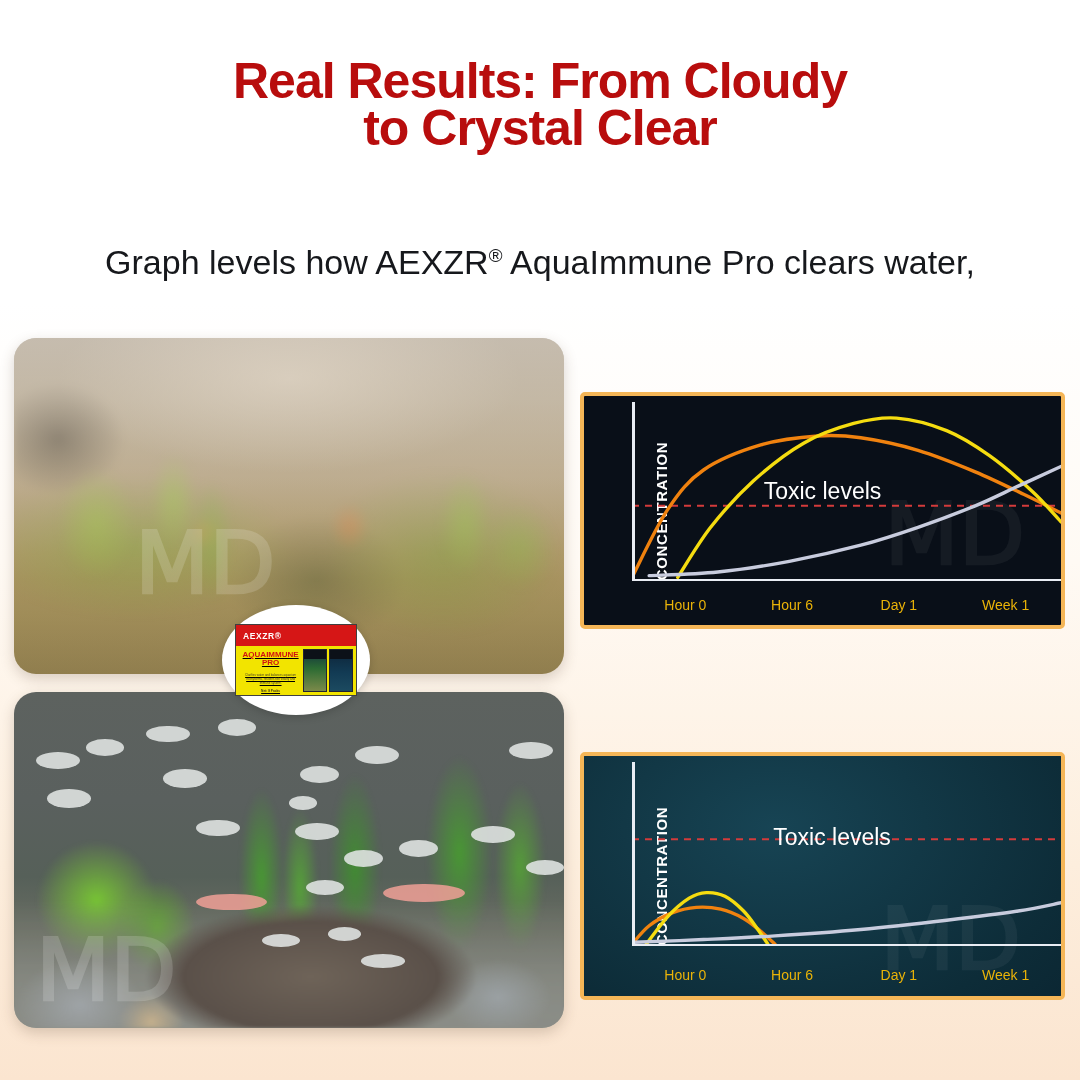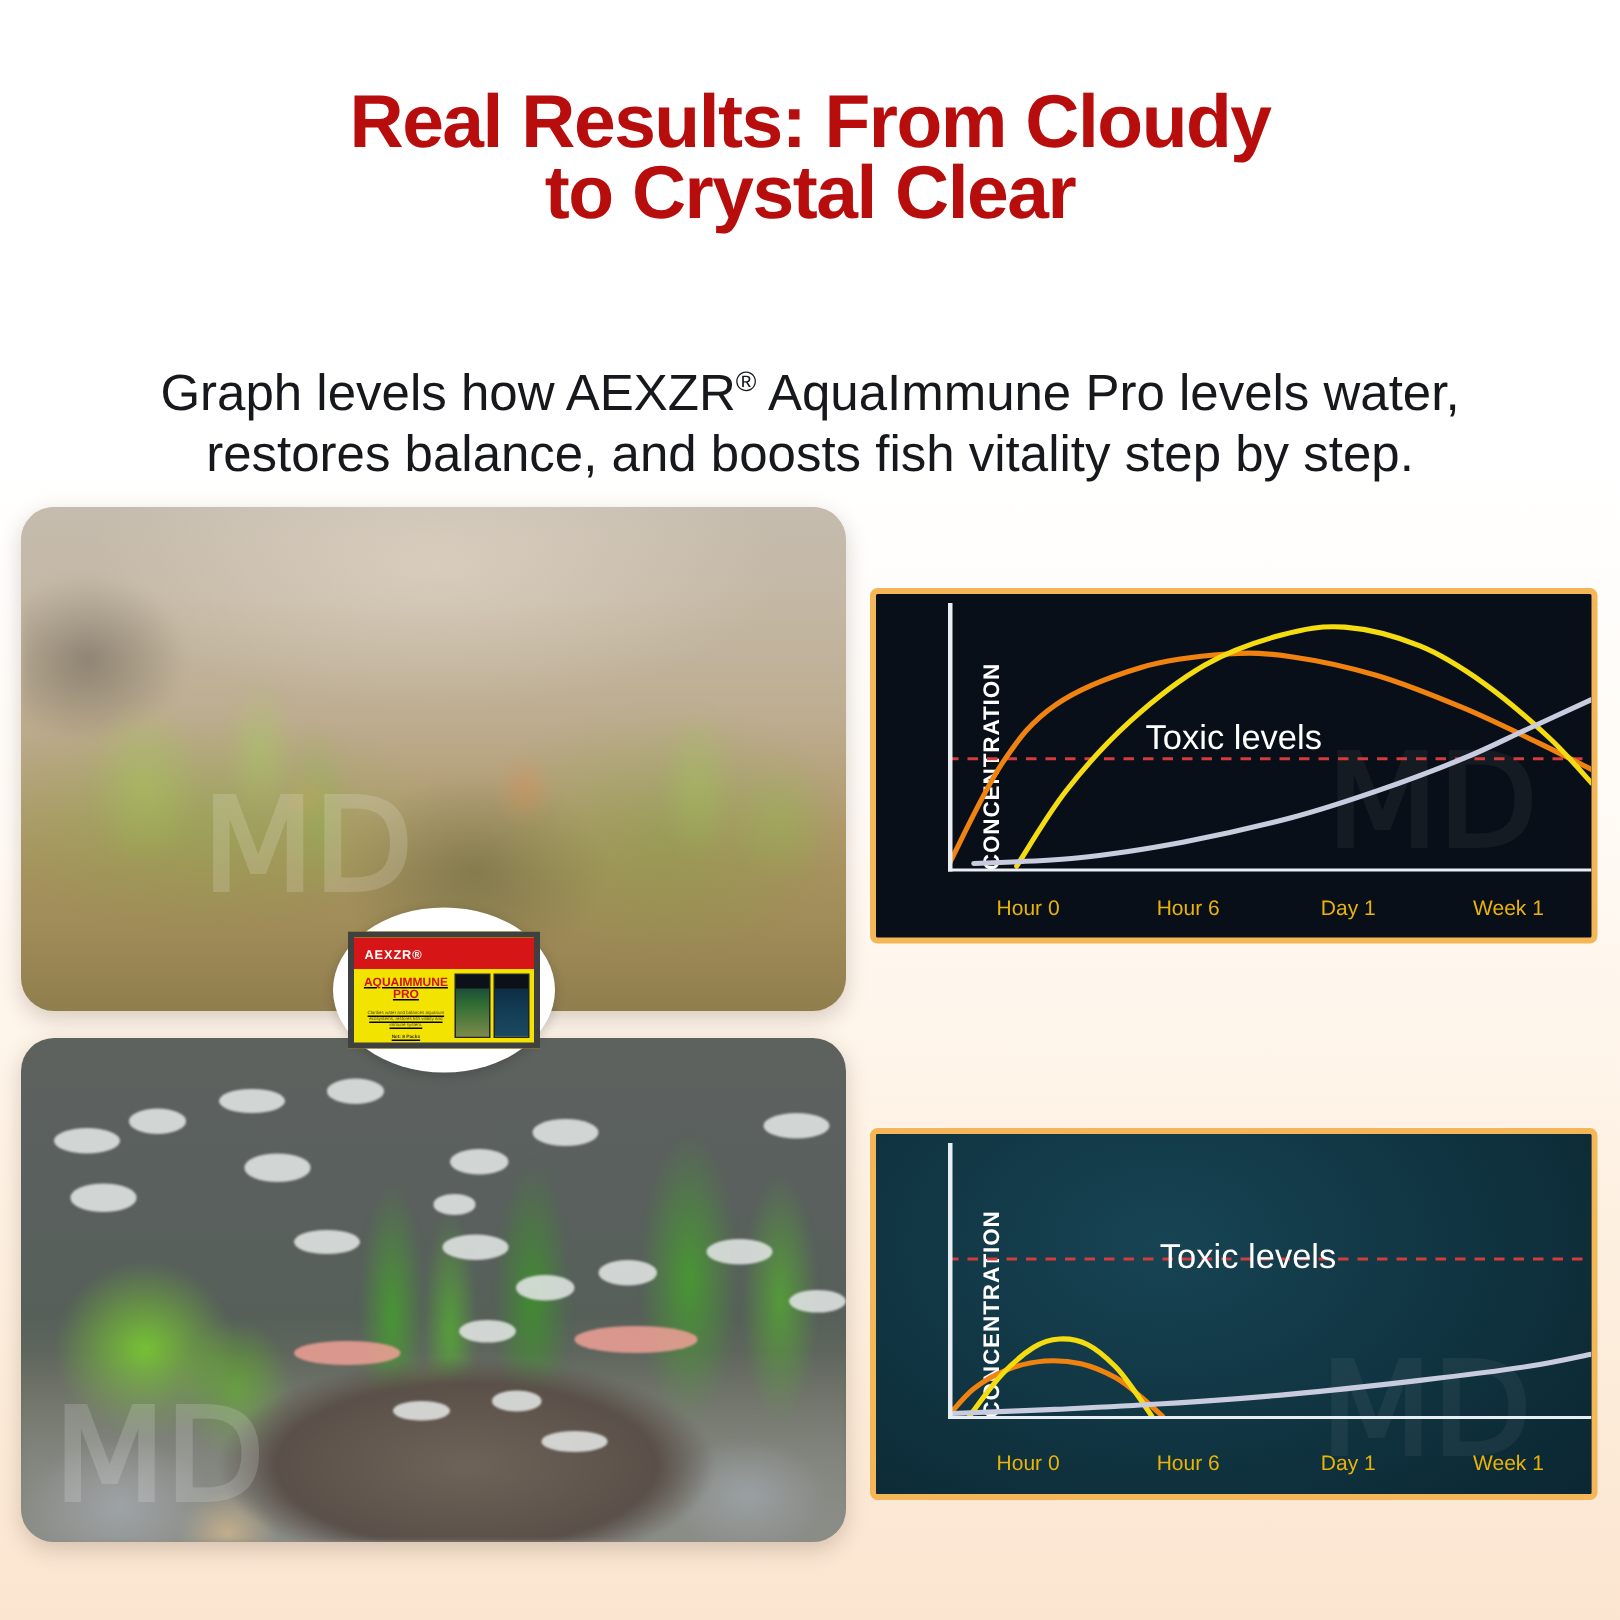--- a/index.html
+++ b/index.html
@@ -104,21 +104,21 @@
 
   
   #product-badge{
     position:absolute;left:222px;top:605px;width:148px;height:110px;
     background:#ffffff;border-radius:50%/50%;
     display:flex;align-items:center;justify-content:center;
     box-shadow:0 2px 8px rgba(0,0,0,.18);z-index:6;
   }
   #product-box{
     width:120px;height:70px;background:#f2e400;
-    border:4px solid #404040;position:relative;overflow:hidden;
+    border:1px solid #404040;position:relative;overflow:hidden;
     display:flex;flex-direction:column;
   }
   .pb-top{
     background:#d61616;height:21px;display:flex;align-items:center;
     padding-left:7px;color:#fff;font-size:8.5px;font-weight:bold;letter-spacing:.6px;
   }
   .pb-body{flex:1;display:flex;text-decoration:underline;}
   .pb-left{width:56%;padding:5px 3px 0 5px;box-sizing:border-box;}
   .pb-name{color:#d21111;font-weight:bold;font-size:8px;line-height:1.05;text-align:center;}
   .pb-desc{margin-top:5px;font-size:3px;color:#4a4228;line-height:1.35;text-align:center;}
@@ -164,22 +164,21 @@
 </style>
 </head>
 <body>
 
 <div id="headline">
   <span class="l1">Real Results: From Cloudy</span>
   <span class="l2">to Crystal Clear</span>
 </div>
 
 <div id="subhead">
-  <span>Graph levels how AEXZR</span><sup class="reg">®</sup><span> AquaImmune Pro levels water,</span>
-  <span class="s2">restores balance, and boosts fish vitality step by step.</span>
+  <span>Graph levels how AEXZR</span><sup class="reg">®</sup><span> AquaImmune Pro clears water,</span>
 </div>
 
 <div class="photo" id="photo-cloudy">
   <div class="ph-inner">
     <div class="cloudy-base"></div>
     <div class="murk"></div>
     <div class="murk2"></div>
     <div class="haze"></div>
     <div class="wm photo-wm" style="left:22%;top:52%;">ⅯⅮ</div>
   </div>

